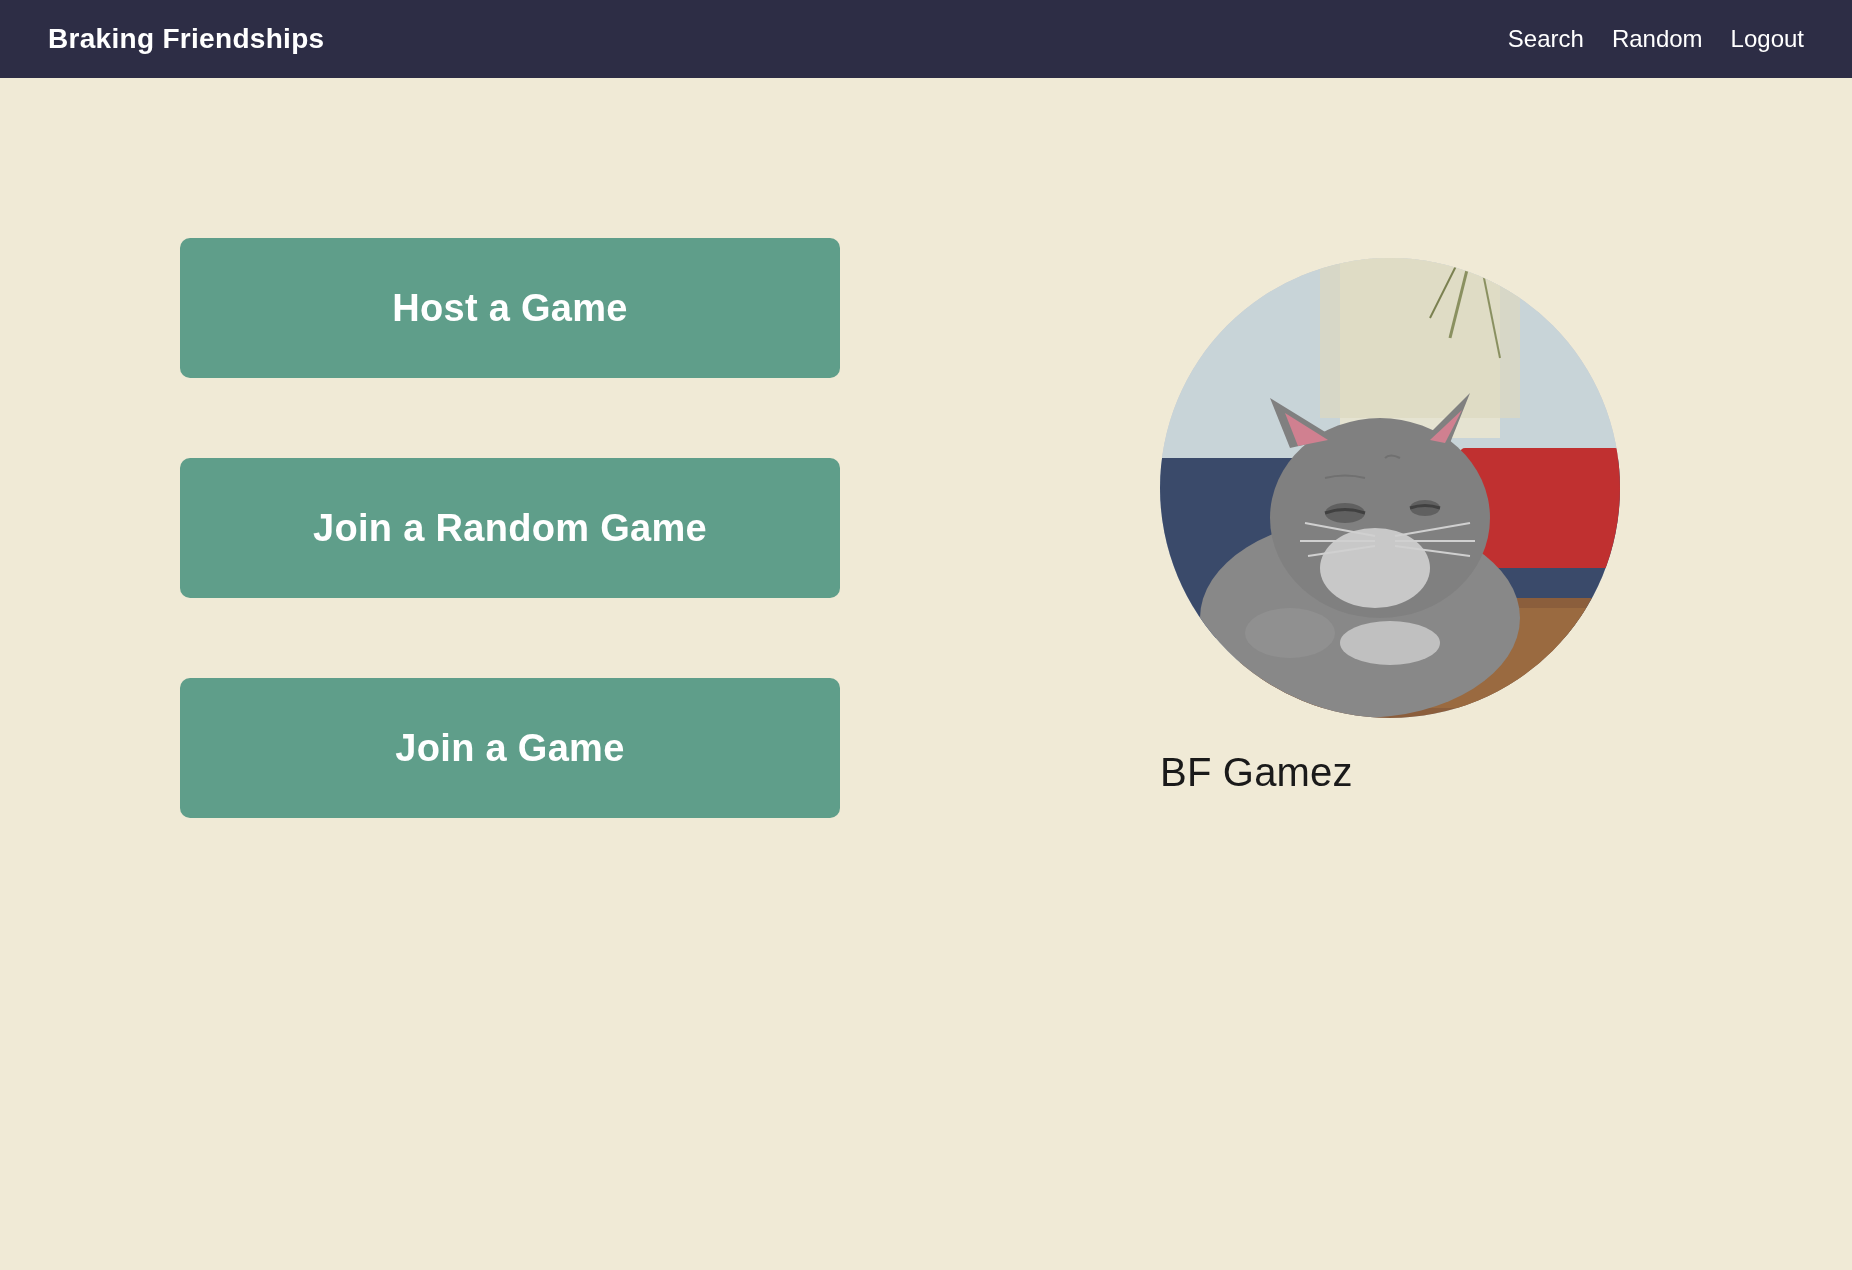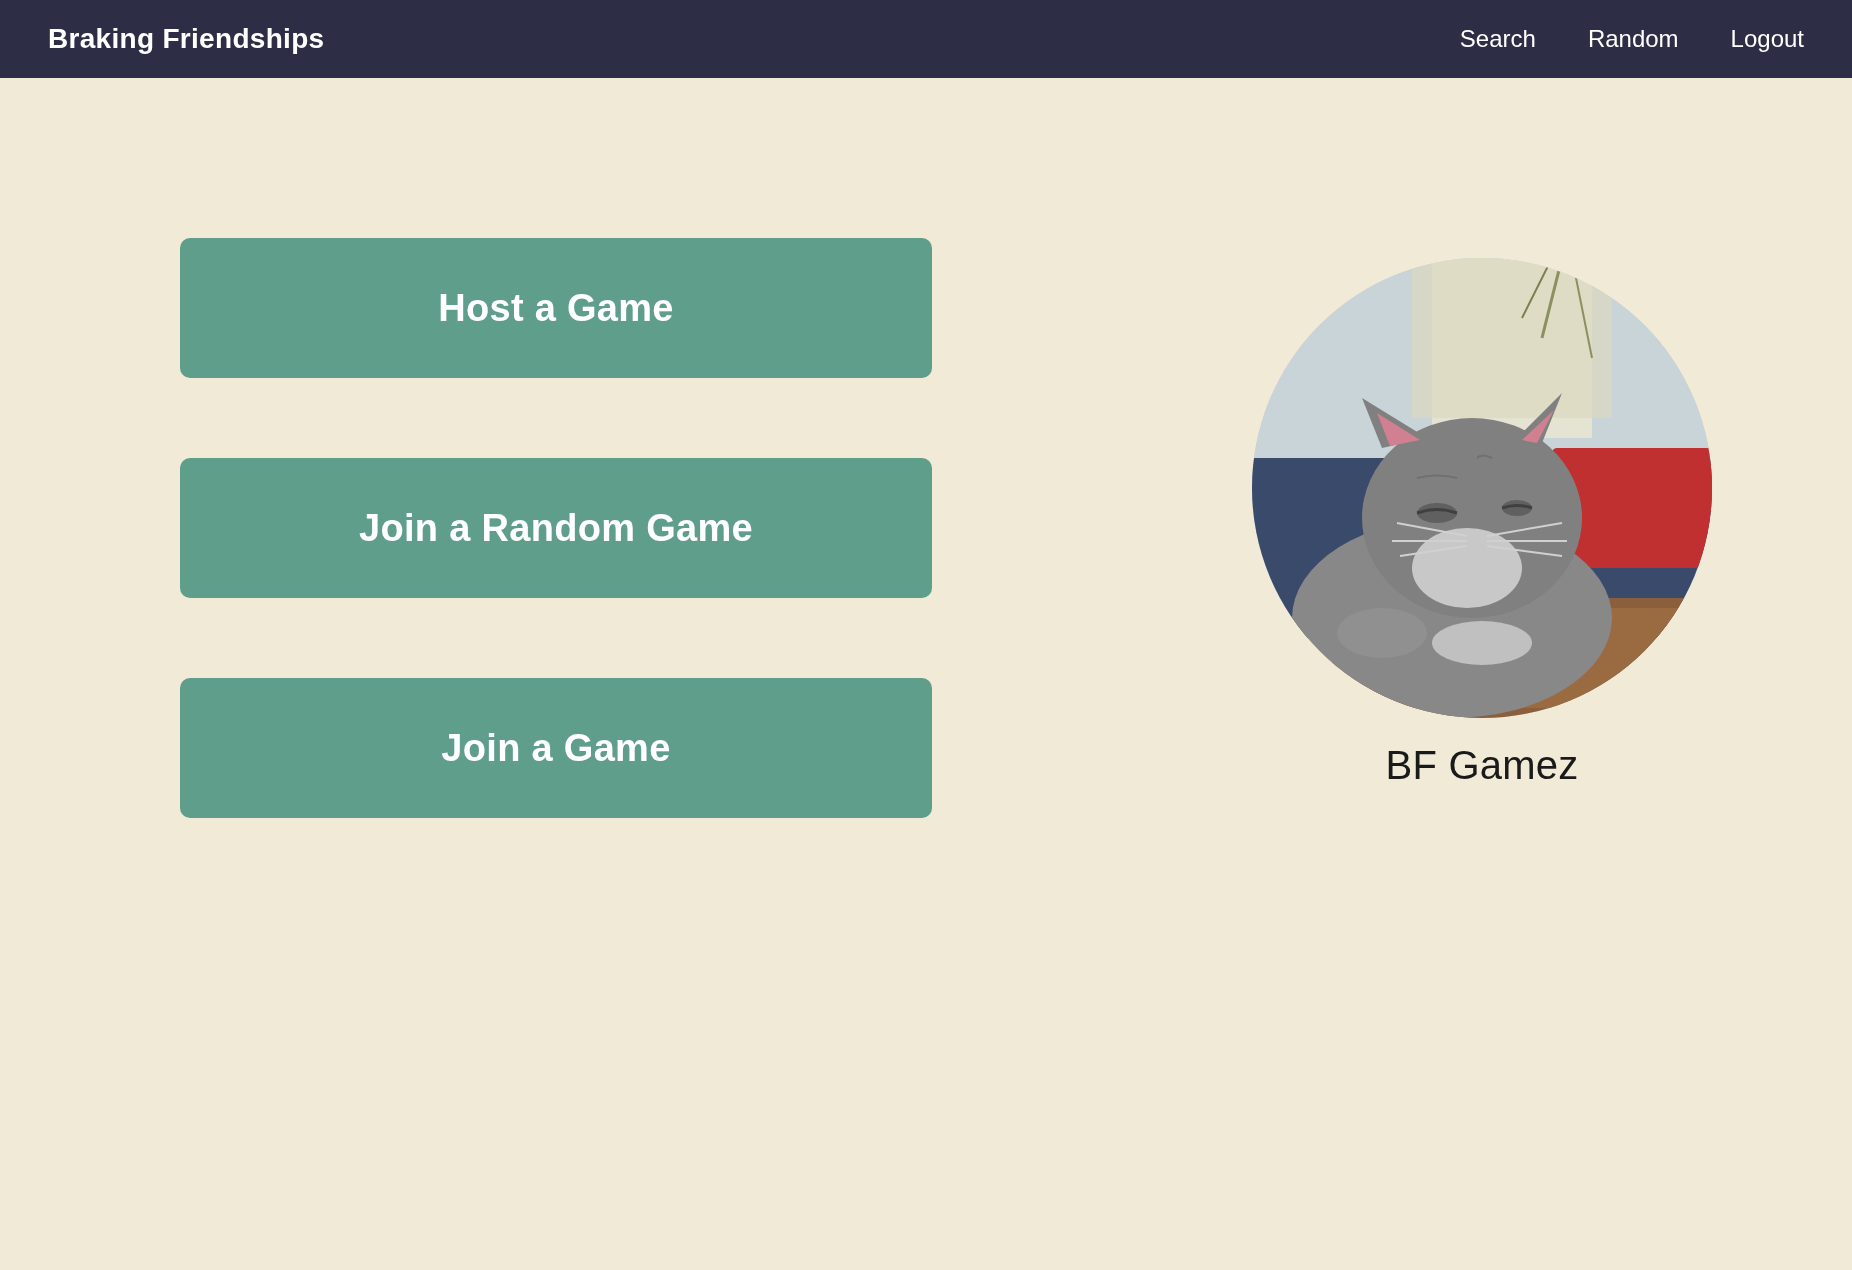--- a/index.html
+++ b/index.html
@@ -27,21 +27,21 @@
 
     .nav-brand {
       color: #ffffff;
       font-size: 28px;
       font-weight: 600;
       letter-spacing: 0.3px;
     }
 
     .nav-links {
       display: flex;
-      gap: 52px;
+      gap: 28px;
       align-items: flex-start;
     }
 
     .nav-link {
       color: #ffffff;
       font-size: 24px;
       font-weight: 400;
       cursor: pointer;
       text-decoration: none;
       background: none;
@@ -57,41 +57,41 @@
     }
 
     
     .buttons-column {
       display: flex;
       flex-direction: column;
       gap: 80px;
     }
 
     .game-button {
-      width: 752px;
+      width: 660px;
       height: 140px;
       background-color: #5f9e8a;
       border: none;
       border-radius: 10px;
       color: #ffffff;
       font-size: 38px;
       font-weight: 700;
       cursor: pointer;
       display: flex;
       align-items: center;
       justify-content: center;
       letter-spacing: 0.3px;
     }
 
     
     .profile-section {
       display: flex;
       flex-direction: column;
-      align-items: center;
-      gap: 25px;
+      align-items: flex-start;
+      gap: 32px;
       padding-top: 20px;
     }
 
     .avatar-circle {
       width: 460px;
       height: 460px;
       border-radius: 50%;
       overflow: hidden;
       background-color: #cccccc;
       display: flex;

